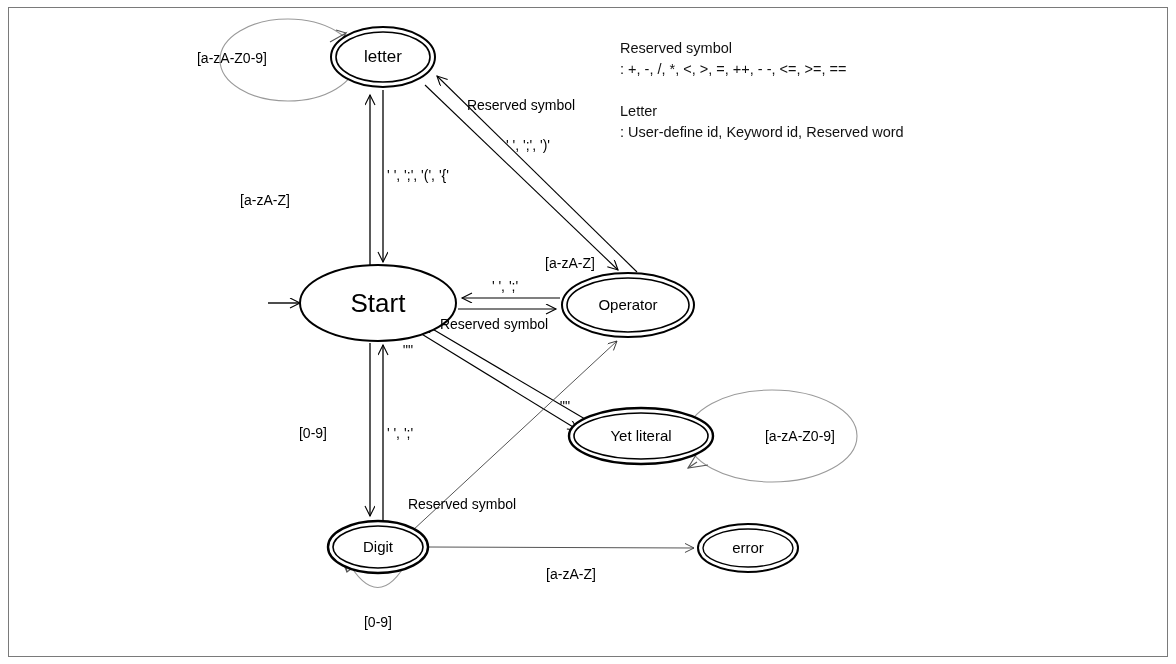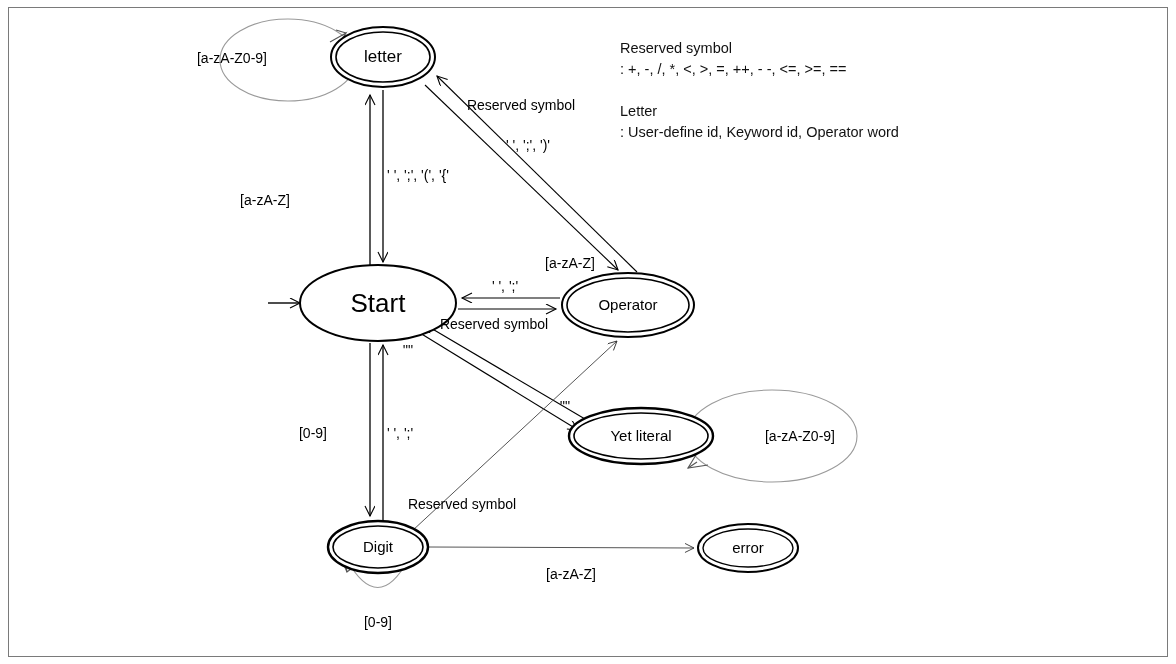--- a/index.html
+++ b/index.html
@@ -186,15 +186,15 @@
     <text class="edge-label" x="571" y="579" text-anchor="middle">[a-zA-Z]</text>
   </svg>
 
   <div class="legend" id="legend-reserved">
     <span class="legend-title">Reserved symbol</span>
     <span class="legend-body">: +, -, /, *, &lt;, &gt;, =, ++, - -, &lt;=, &gt;=, ==</span>
   </div>
 
   <div class="legend" id="legend-letter">
     <span class="legend-title">Letter</span>
-    <span class="legend-body">: User-define id, Keyword id, Operator word</span>
+    <span class="legend-body">: User-define id, Keyword id, Reserved word</span>
   </div>
 </div>
 
 </body></html>

